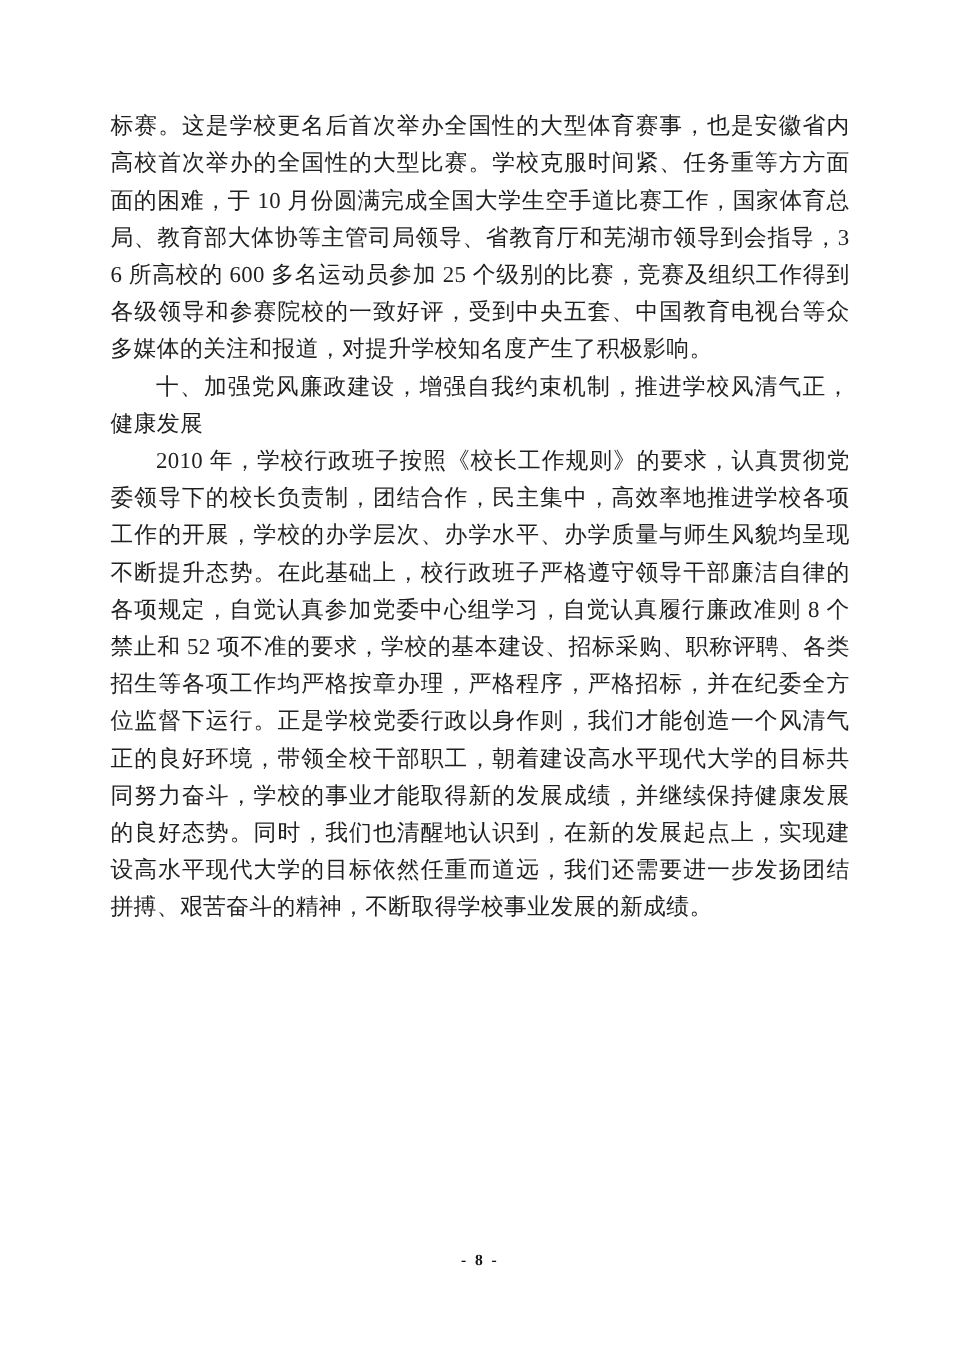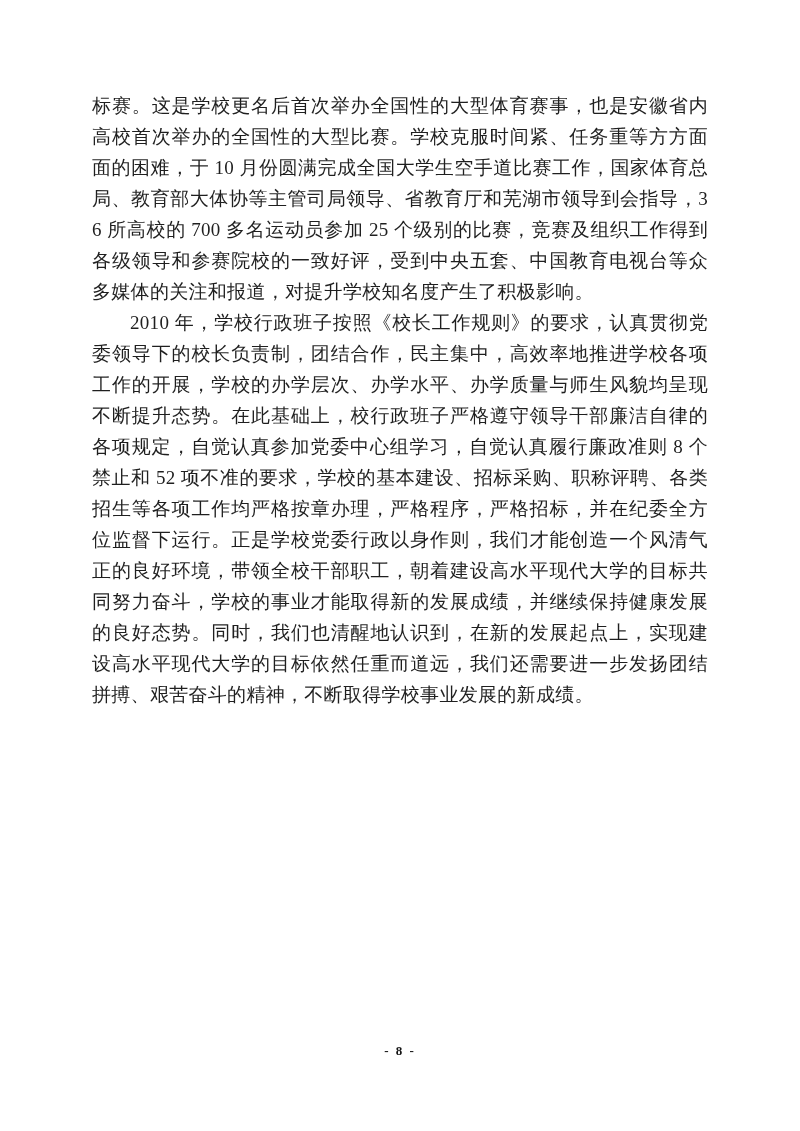--- a/index.html
+++ b/index.html
@@ -54,19 +54,20 @@
     letter-spacing: 2px;
     color: #141414;
     font-family: "Liberation Serif", "DejaVu Serif", serif;
   }
 </style>
 </head>
 <body>
 
 <div class="page">
   <div class="content">
-    <p class="para">标赛。这是学校更名后首次举办全国性的大型体育赛事，也是安徽省内高校首次举办的全国性的大型比赛。学校克服时间紧、任务重等方方面面的困难，于 10 月份圆满完成全国大学生空手道比赛工作，国家体育总局、教育部大体协等主管司局领导、省教育厅和芜湖市领导到会指导，36 所高校的 700 多名运动员参加 25 个级别的比赛，竞赛及组织工作得到各级领导和参赛院校的一致好评，受到中央五套、中国教育电视台等众多媒体的关注和报道，对提升学校知名度产生了积极影响。</p>
+    <p class="para">标赛。这是学校更名后首次举办全国性的大型体育赛事，也是安徽省内高校首次举办的全国性的大型比赛。学校克服时间紧、任务重等方方面面的困难，于 10 月份圆满完成全国大学生空手道比赛工作，国家体育总局、教育部大体协等主管司局领导、省教育厅和芜湖市领导到会指导，36 所高校的 600 多名运动员参加 25 个级别的比赛，竞赛及组织工作得到各级领导和参赛院校的一致好评，受到中央五套、中国教育电视台等众多媒体的关注和报道，对提升学校知名度产生了积极影响。</p>
+    <p class="para heading">十、加强党风廉政建设，增强自我约束机制，推进学校风清气正，健康发展</p>
     <p class="para indent">2010 年，学校行政班子按照《校长工作规则》的要求，认真贯彻党委领导下的校长负责制，团结合作，民主集中，高效率地推进学校各项工作的开展，学校的办学层次、办学水平、办学质量与师生风貌均呈现不断提升态势。在此基础上，校行政班子严格遵守领导干部廉洁自律的各项规定，自觉认真参加党委中心组学习，自觉认真履行廉政准则 8 个禁止和 52 项不准的要求，学校的基本建设、招标采购、职称评聘、各类招生等各项工作均严格按章办理，严格程序，严格招标，并在纪委全方位监督下运行。正是学校党委行政以身作则，我们才能创造一个风清气正的良好环境，带领全校干部职工，朝着建设高水平现代大学的目标共同努力奋斗，学校的事业才能取得新的发展成绩，并继续保持健康发展的良好态势。同时，我们也清醒地认识到，在新的发展起点上，实现建设高水平现代大学的目标依然任重而道远，我们还需要进一步发扬团结拼搏、艰苦奋斗的精神，不断取得学校事业发展的新成绩。</p>
   </div>
   <div class="footer">
     <span class="page-number">- 8 -</span>
   </div>
 </div>
 
 </body></html>

